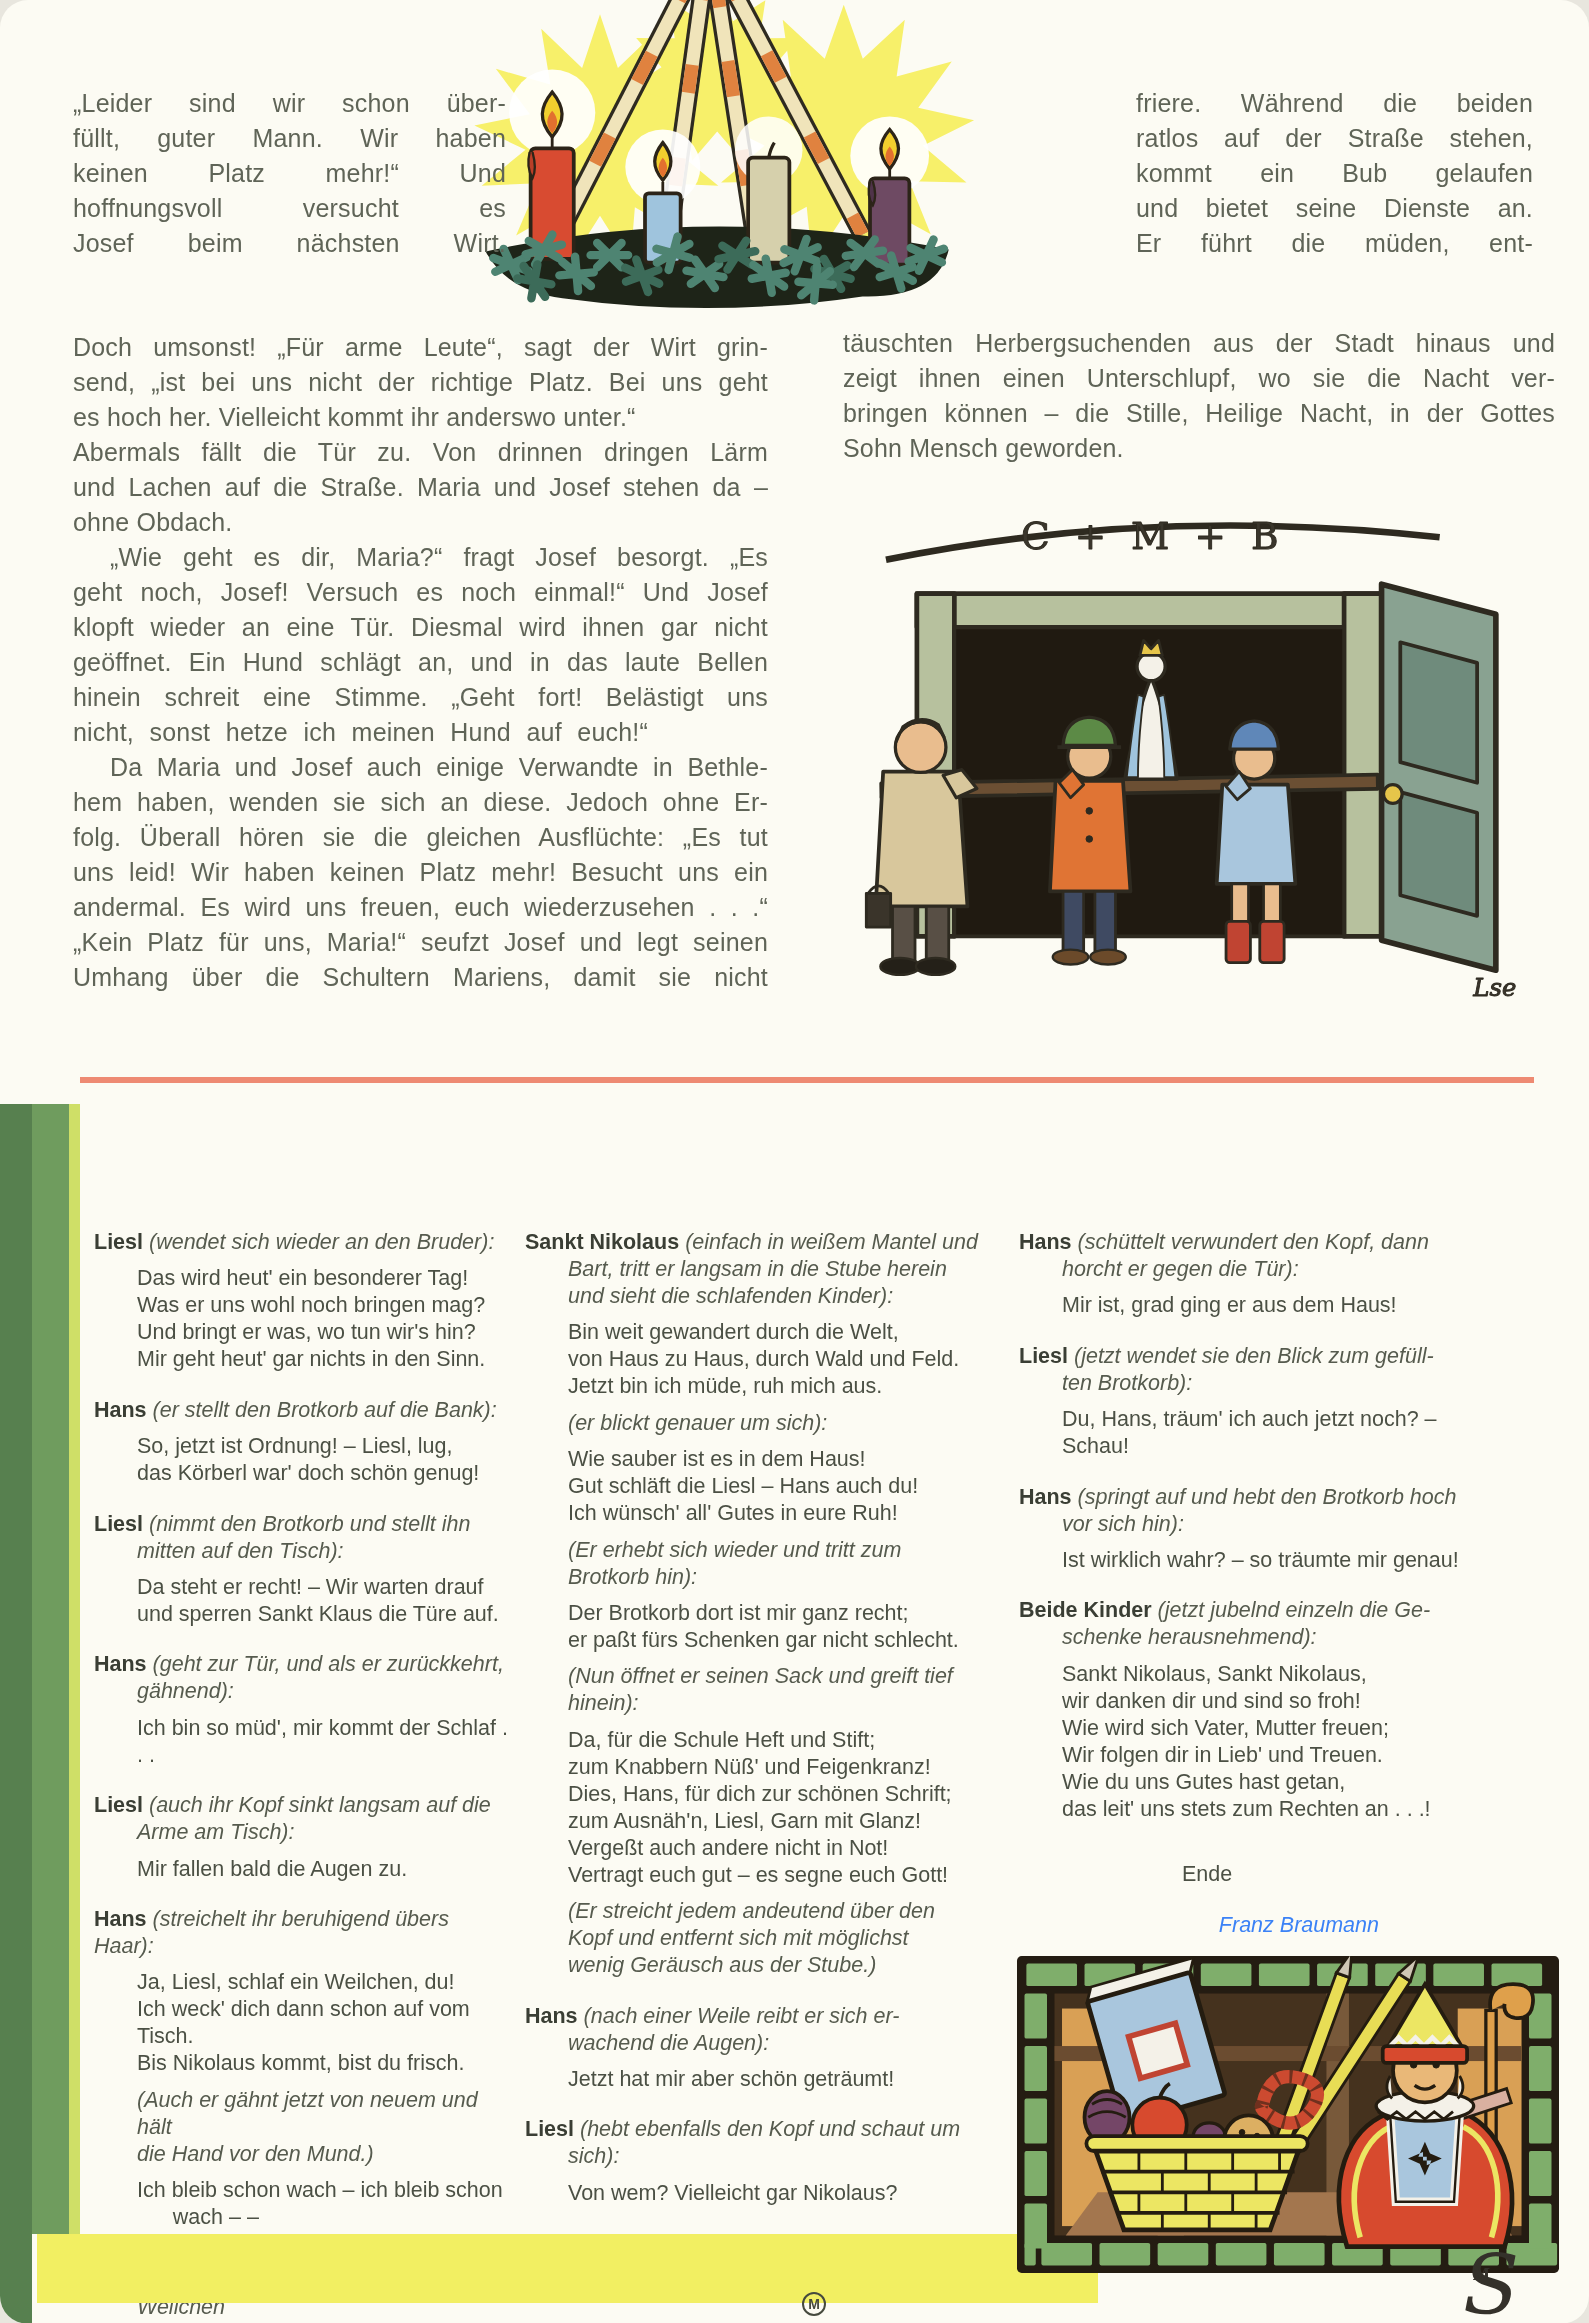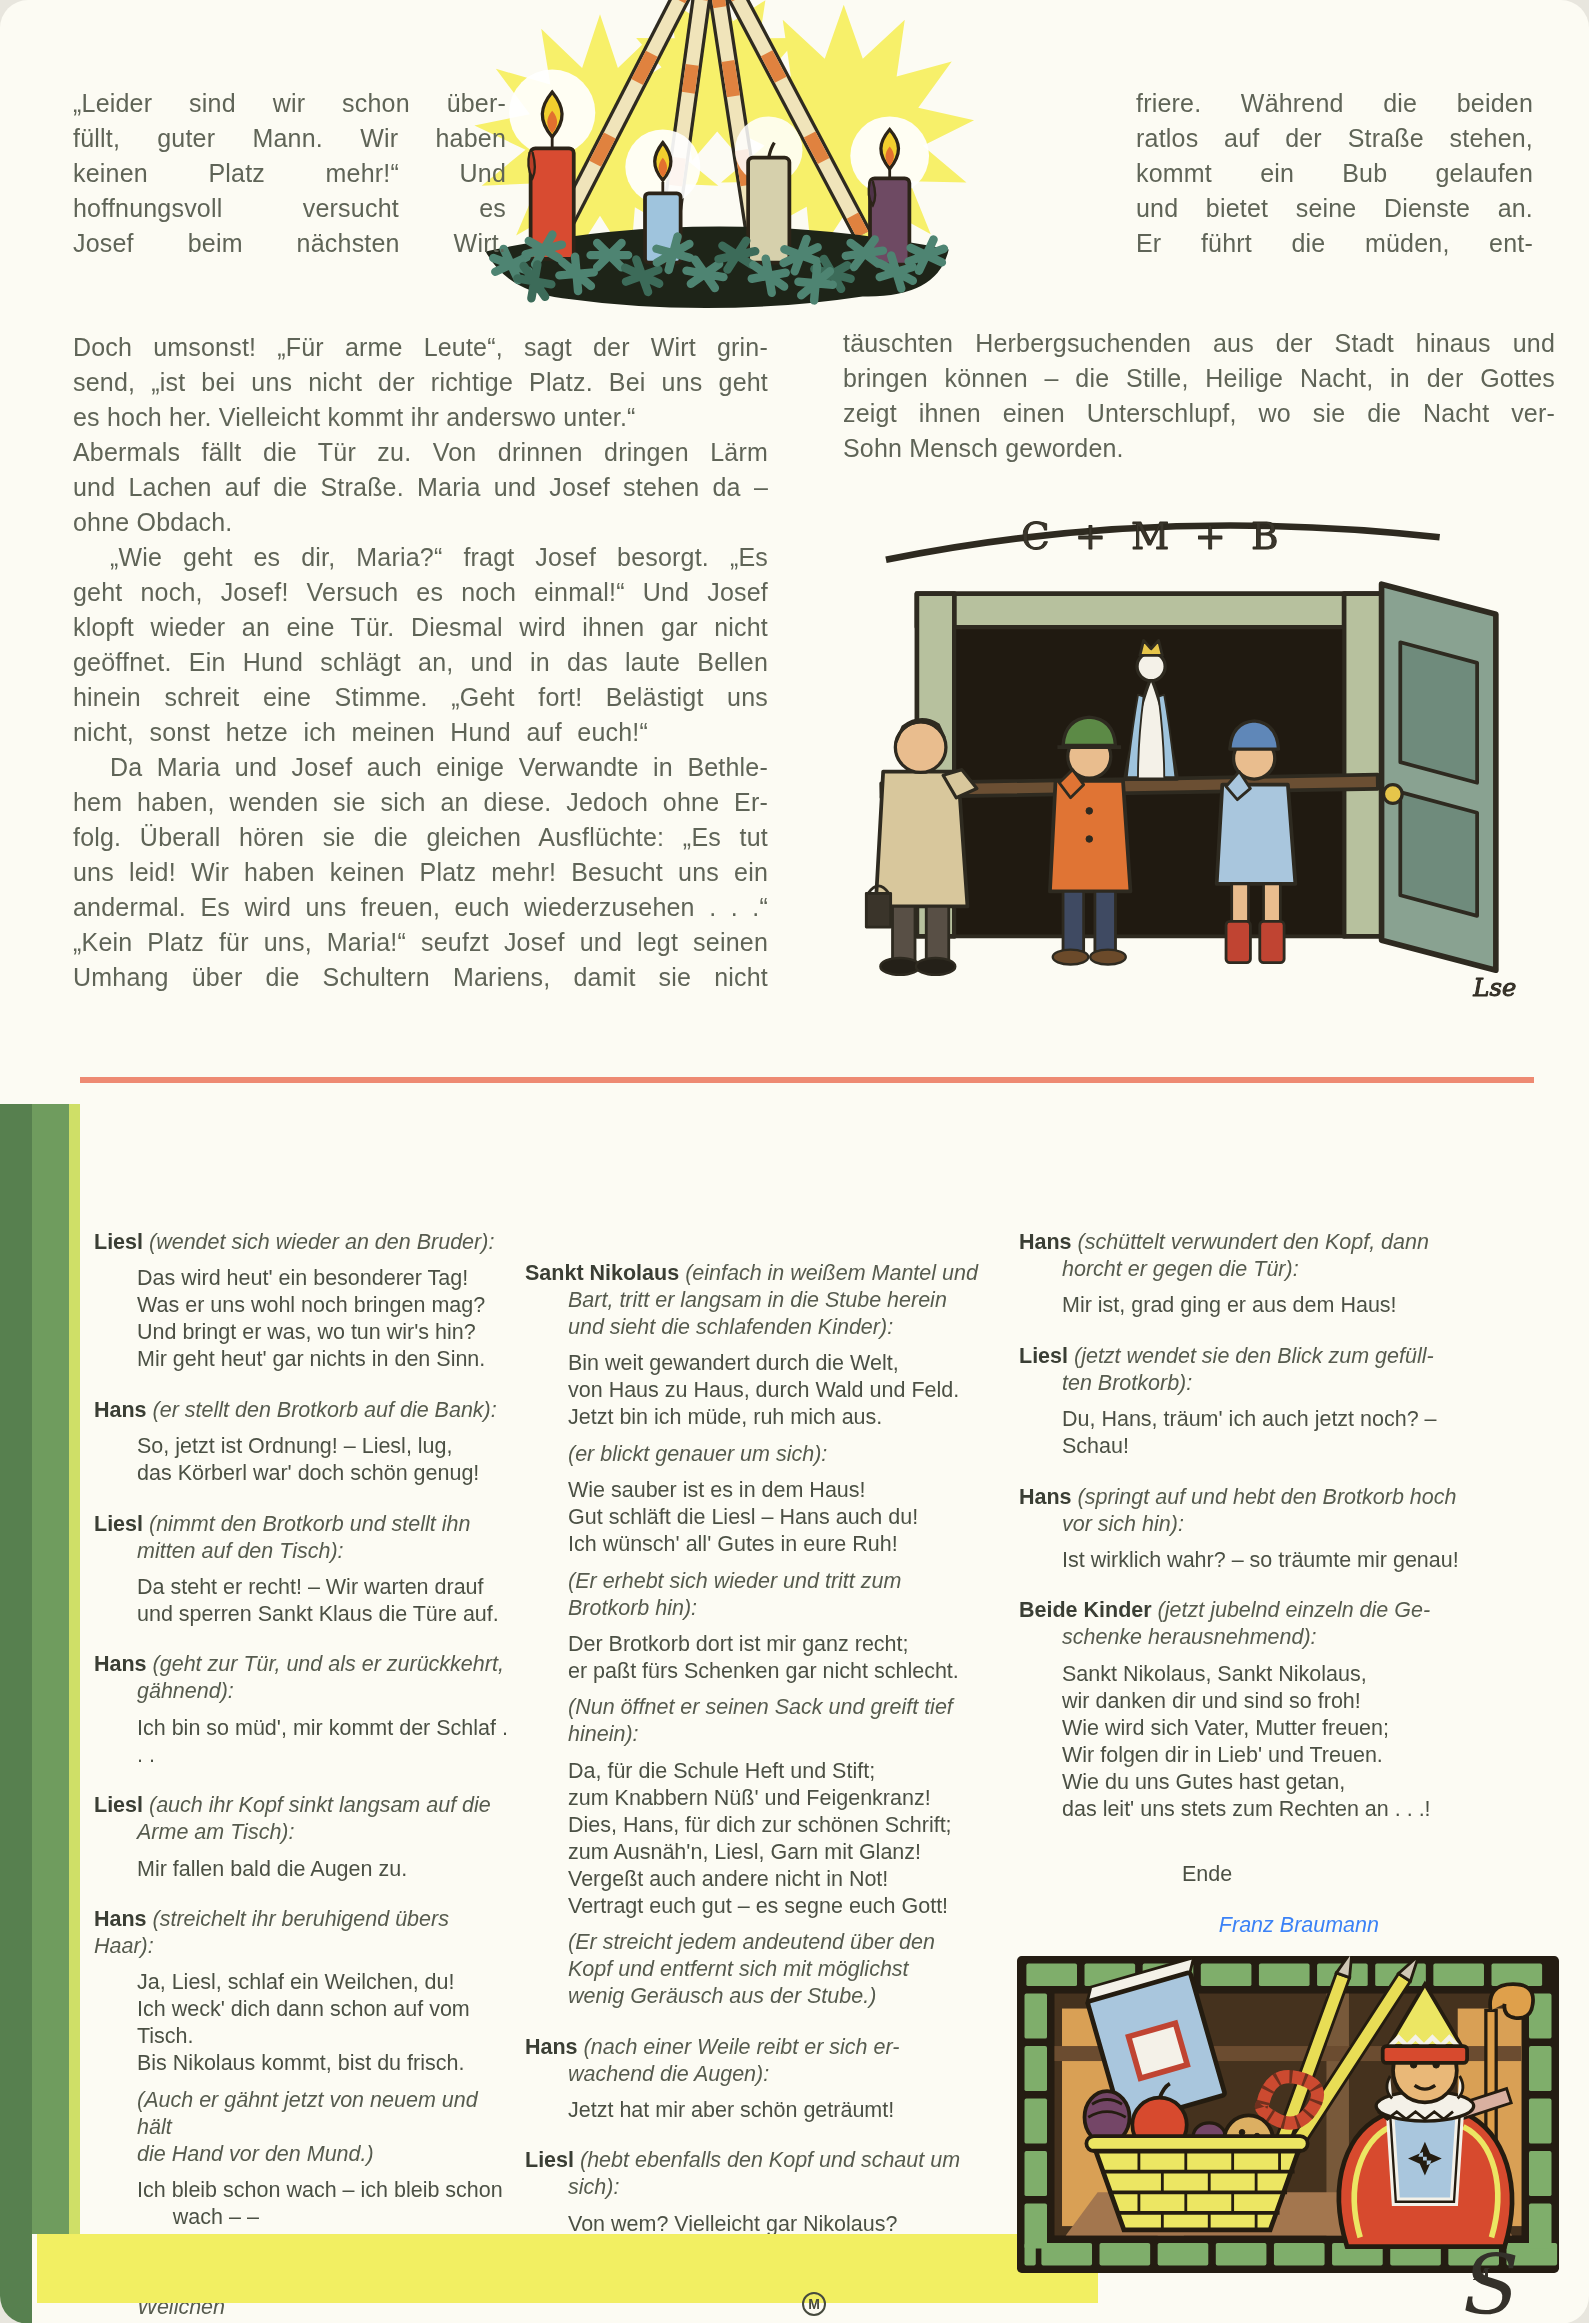--- a/index.html
+++ b/index.html
@@ -25,21 +25,21 @@
   
   .divider{position:absolute;left:80px;top:1077px;width:1454px;height:5.6px;background:#ee8a72;}
   .band{position:absolute;top:1104px;}
   .band1{left:0;width:32px;height:1220px;background:#57804f;}
   .band2{left:32px;width:37px;height:1130px;background:#6f9c5e;}
   .band3{left:69px;width:11.2px;height:1130px;background:#cfdf67;}
   .yellow-band{position:absolute;left:37px;top:2234px;width:1061px;height:69px;background:#f2ef62;z-index:3;}
   
   .script-col{position:absolute;font-size:21.5px;line-height:27px;color:#4b5044;z-index:2;}
   #col1{left:94px;top:1229px;width:418px;}
-  #col2{left:525px;top:1260px;width:461px;}
+  #col2{left:525px;top:1229px;width:461px;}
   #col3{left:1019px;top:1229px;width:517px;}
   .entry{margin-top:23.4px;}
   .entry:first-child{margin-top:0;}
   .spk{font-weight:bold;color:#3a3e34;}
   .dirtext,.dline,.dircont{font-style:italic;color:#565b4e;}
   .dircont{margin-left:43px;}
   .vblock,.dblock{margin-top:9.4px;margin-left:43px;}
   .vline{white-space:pre-wrap;}
   .ende{margin-top:38px;text-align:center;padding-right:141px;color:#4b5044;}
   .author{margin-top:24px;text-align:right;font-style:italic;padding-right:157px;color:#3b82f6;}
@@ -159,22 +159,22 @@
     </div>
   <div id="right-narrow" class="story">
       <div class="sline">friere. Während die beiden</div>
       <div class="sline">ratlos auf der Straße stehen,</div>
       <div class="sline">kommt ein Bub gelaufen</div>
       <div class="sline">und bietet seine Dienste an.</div>
       <div class="sline">Er führt die müden, ent-</div>
     </div>
   <div id="right-wide" class="story">
       <div class="sline">täuschten Herbergsuchenden aus der Stadt hinaus und</div>
+      <div class="sline">zeigt ihnen einen Unterschlupf, wo sie die Nacht ver-</div>
       <div class="sline">bringen können – die Stille, Heilige Nacht, in der Gottes</div>
-      <div class="sline">zeigt ihnen einen Unterschlupf, wo sie die Nacht ver-</div>
       <div class="sline nj">Sohn Mensch geworden.</div>
     </div>
 
   <svg id="door" class="illus" viewBox="0 0 815 570">
     <g stroke="#2e2a20" stroke-linejoin="round">
       <path d="M115,82 Q400,24 706,58" fill="none" stroke-width="7"></path>
       <text x="400" y="70" text-anchor="middle" font-size="40" letter-spacing="7" fill="#3a362c">C + M + B</text>
       <rect x="148" y="118" width="496" height="36" fill="#b7c19e" stroke-width="5"></rect>
       <rect x="148" y="118" width="40" height="366" fill="#b7c19e" stroke-width="5"></rect>
       <rect x="604" y="118" width="40" height="366" fill="#b7c19e" stroke-width="5"></rect>

